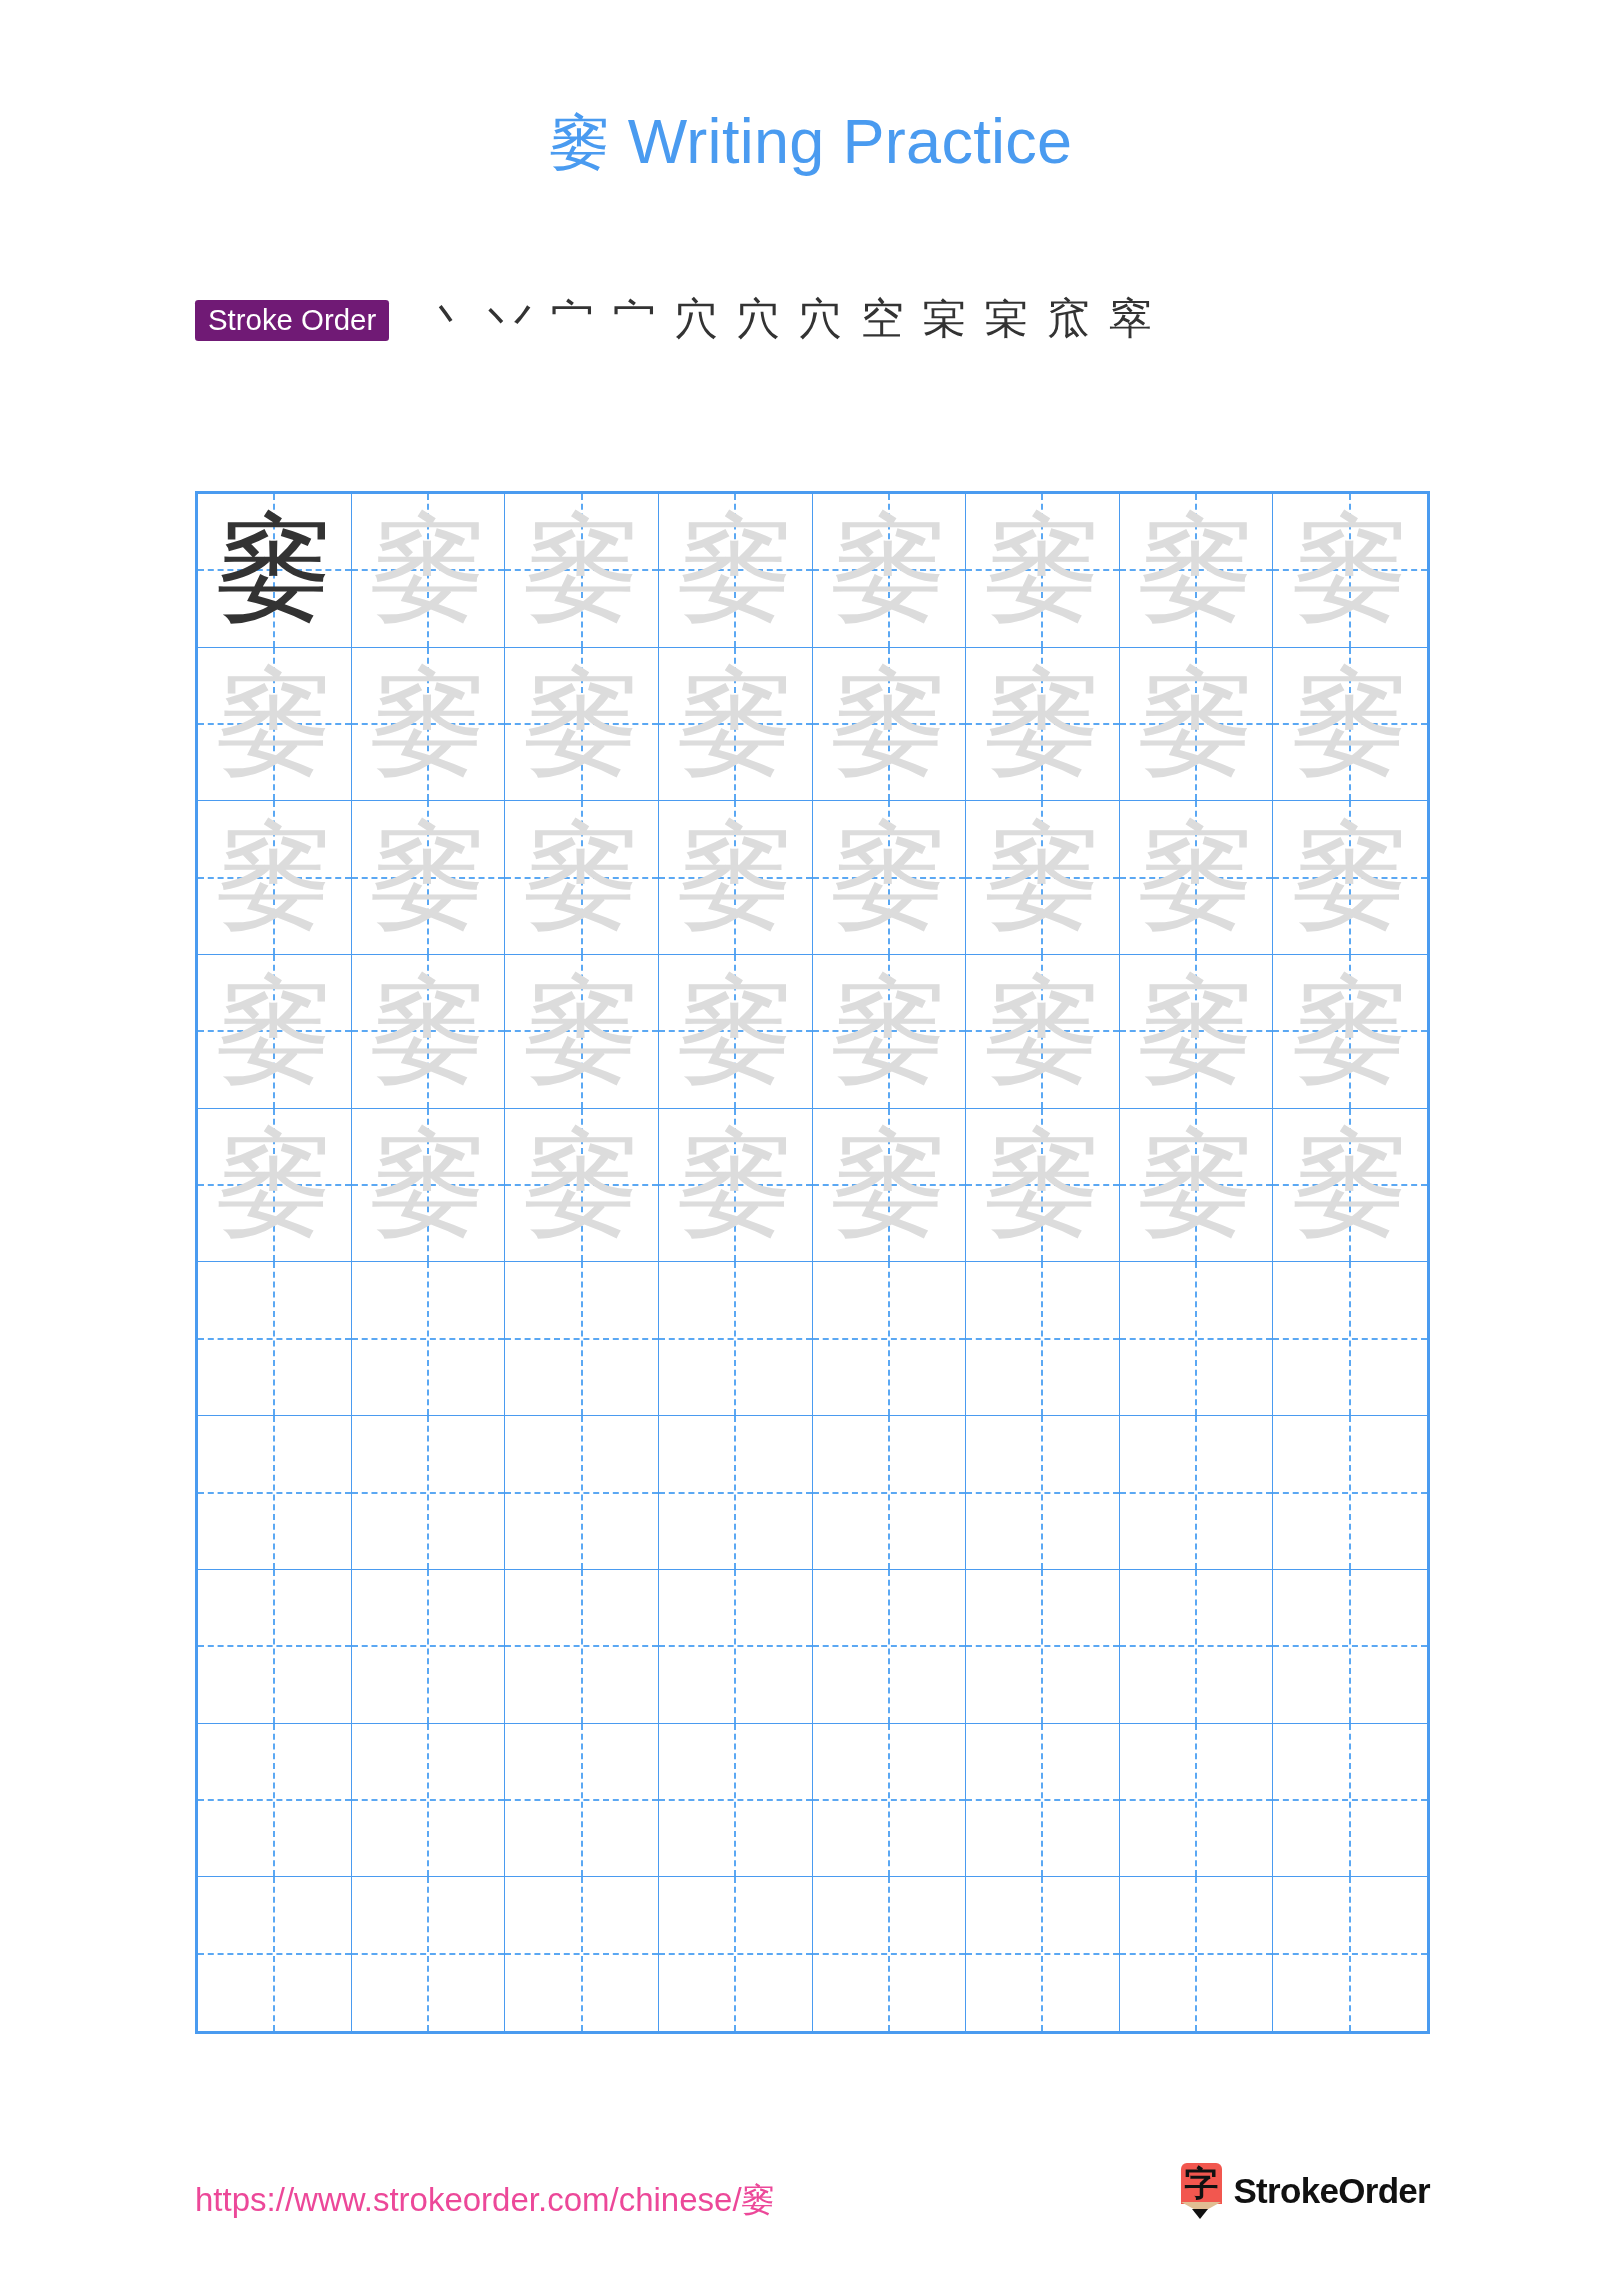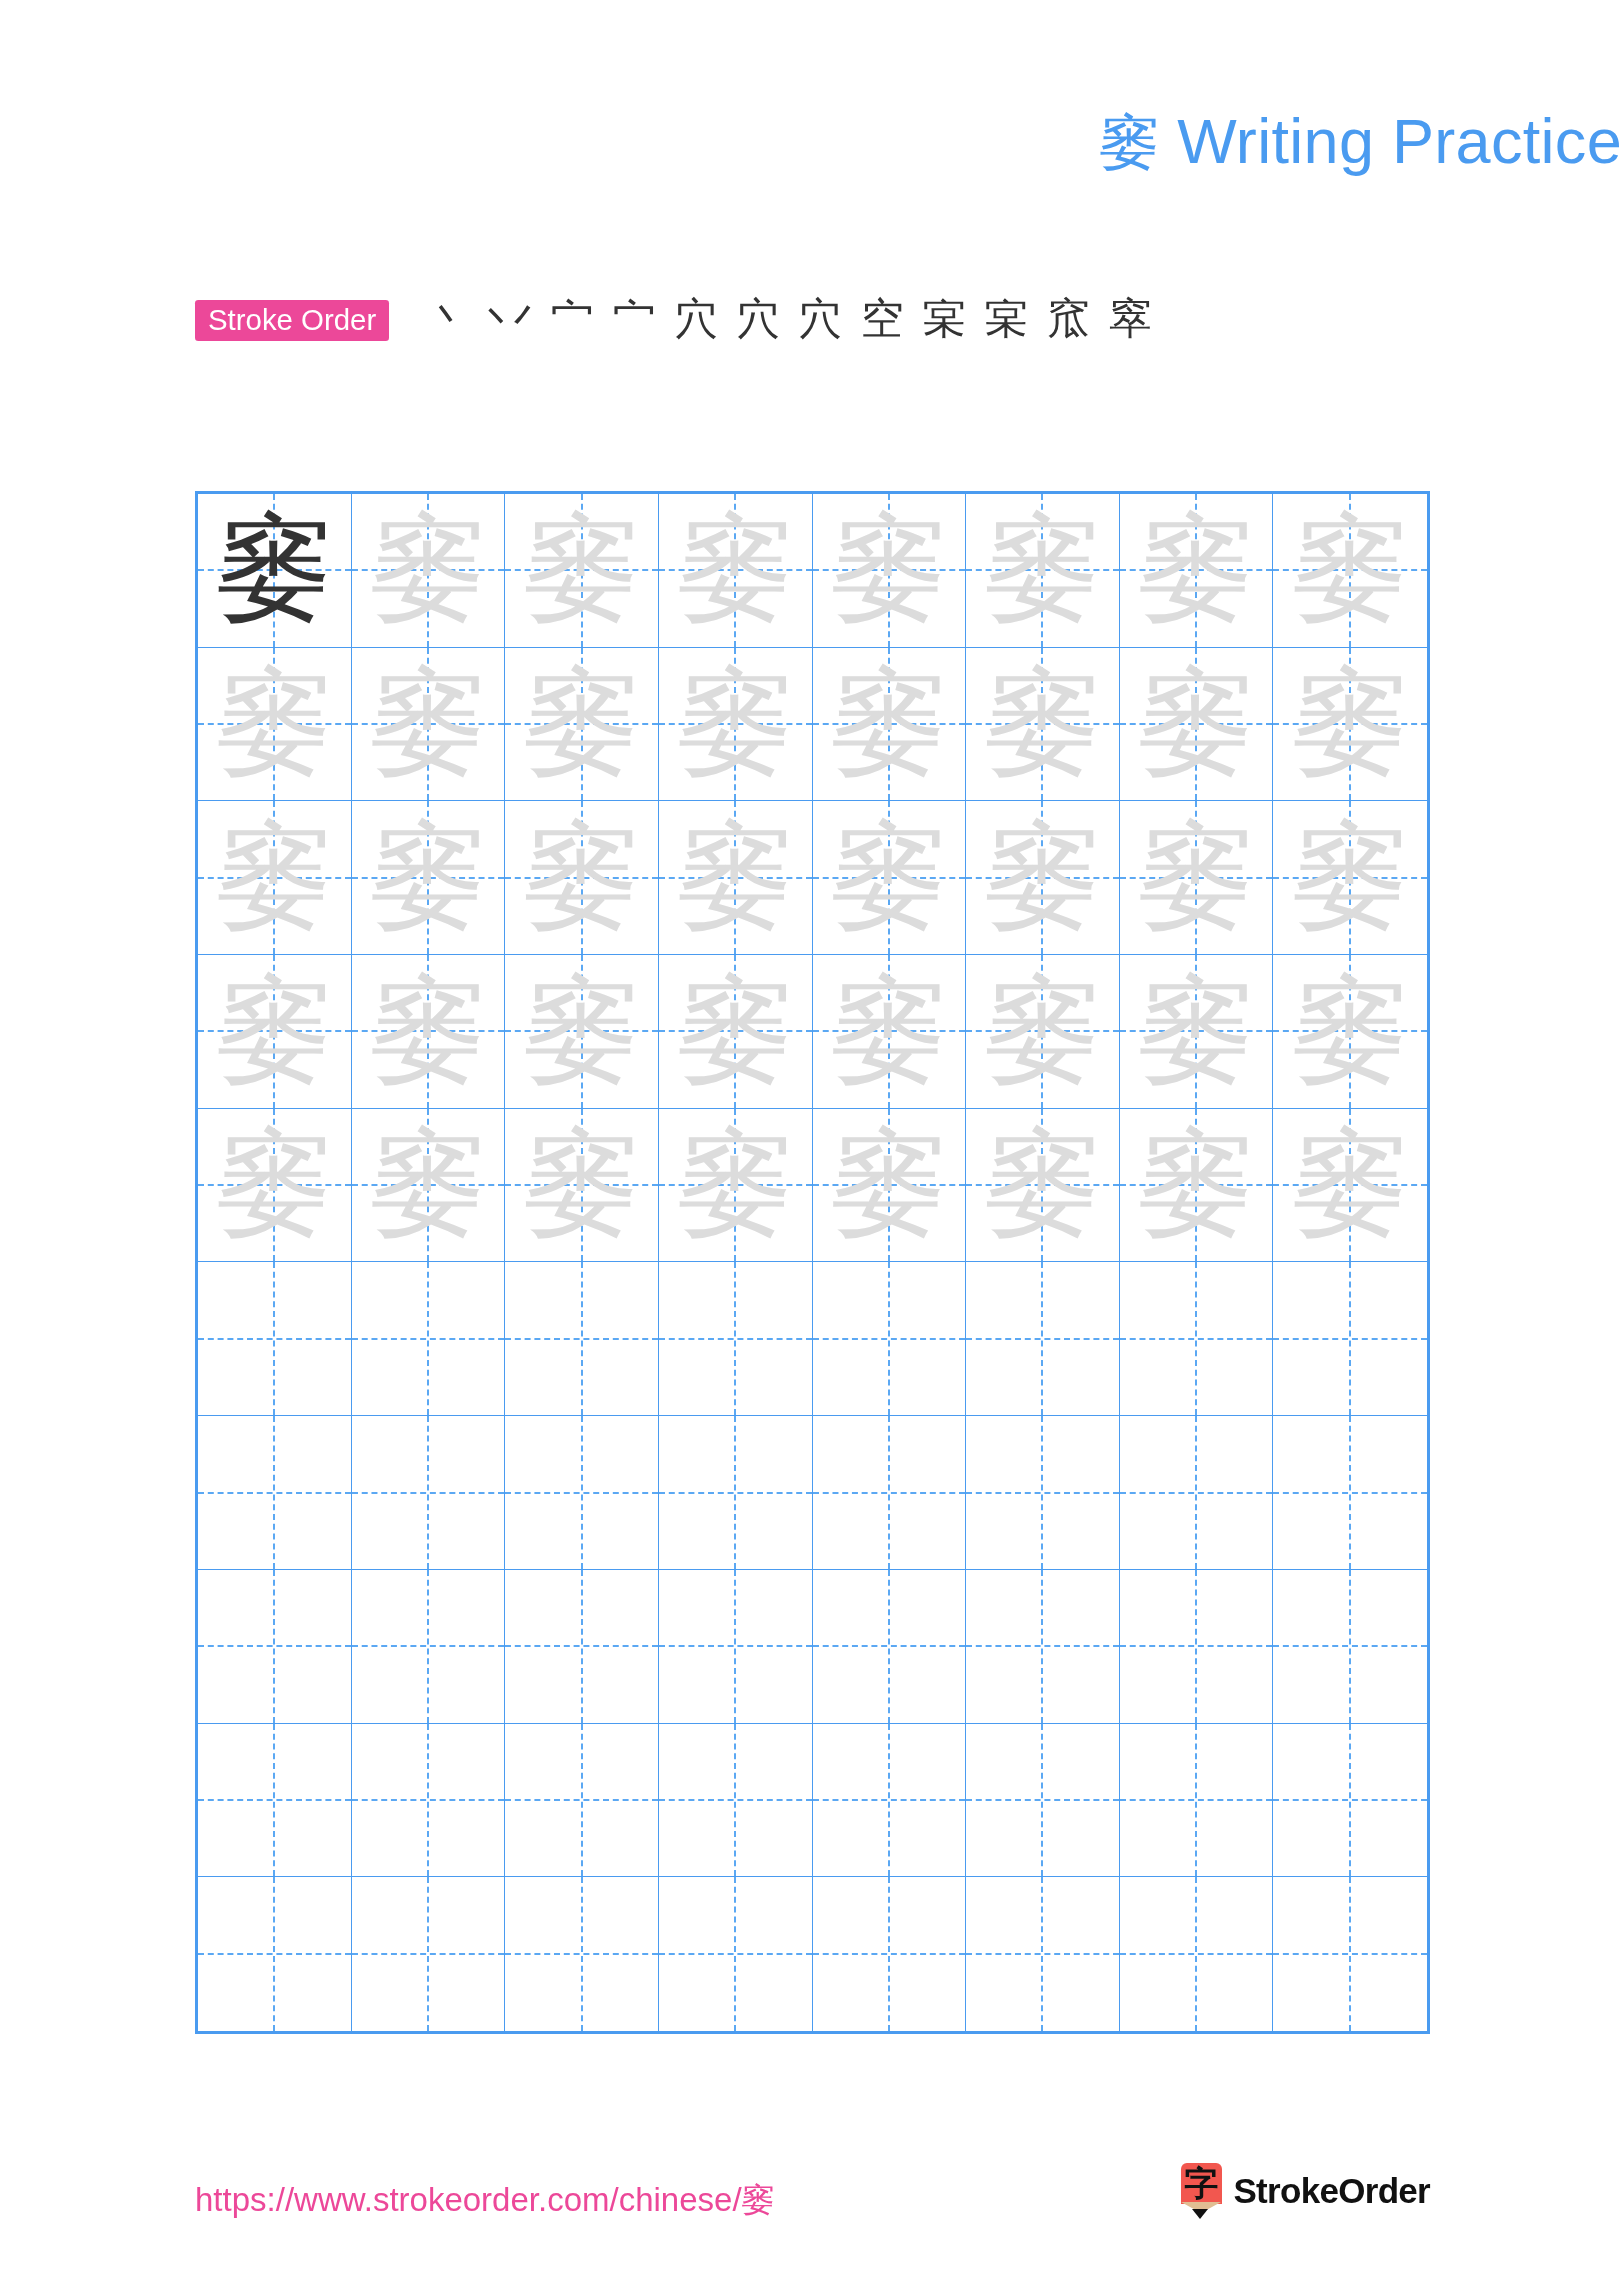--- a/index.html
+++ b/index.html
@@ -8,37 +8,37 @@
     background:#ffffff;
     font-family:"Liberation Sans", sans-serif;
     position:relative;
     overflow:hidden;
   }
 
   
   .title {
     position:absolute;
     top:103px; left:0; width:1622px;
-    text-align:right;
+    text-align:center;
     font-size:63px;
     font-weight:400;
     color:#4A9BF0;
     letter-spacing:0.3px;
     white-space:nowrap;
   }
   .title .han { font-size:60px; }
 
   
   .stroke-section {
     position:absolute;
     top:300px; left:195px; width:1237px;
   }
   .stroke-badge {
     display:inline-block;
-    background:#ec4899;
+    background:#701a75;
     color:#ffffff;
     font-size:29.4px;
     padding:4.6px 13px 7.2px 13px;
     border-radius:3.3px;
     line-height:1;
     vertical-align:top;
     margin-right:25px;
   }
   .stroke-list {
     display:inline;

